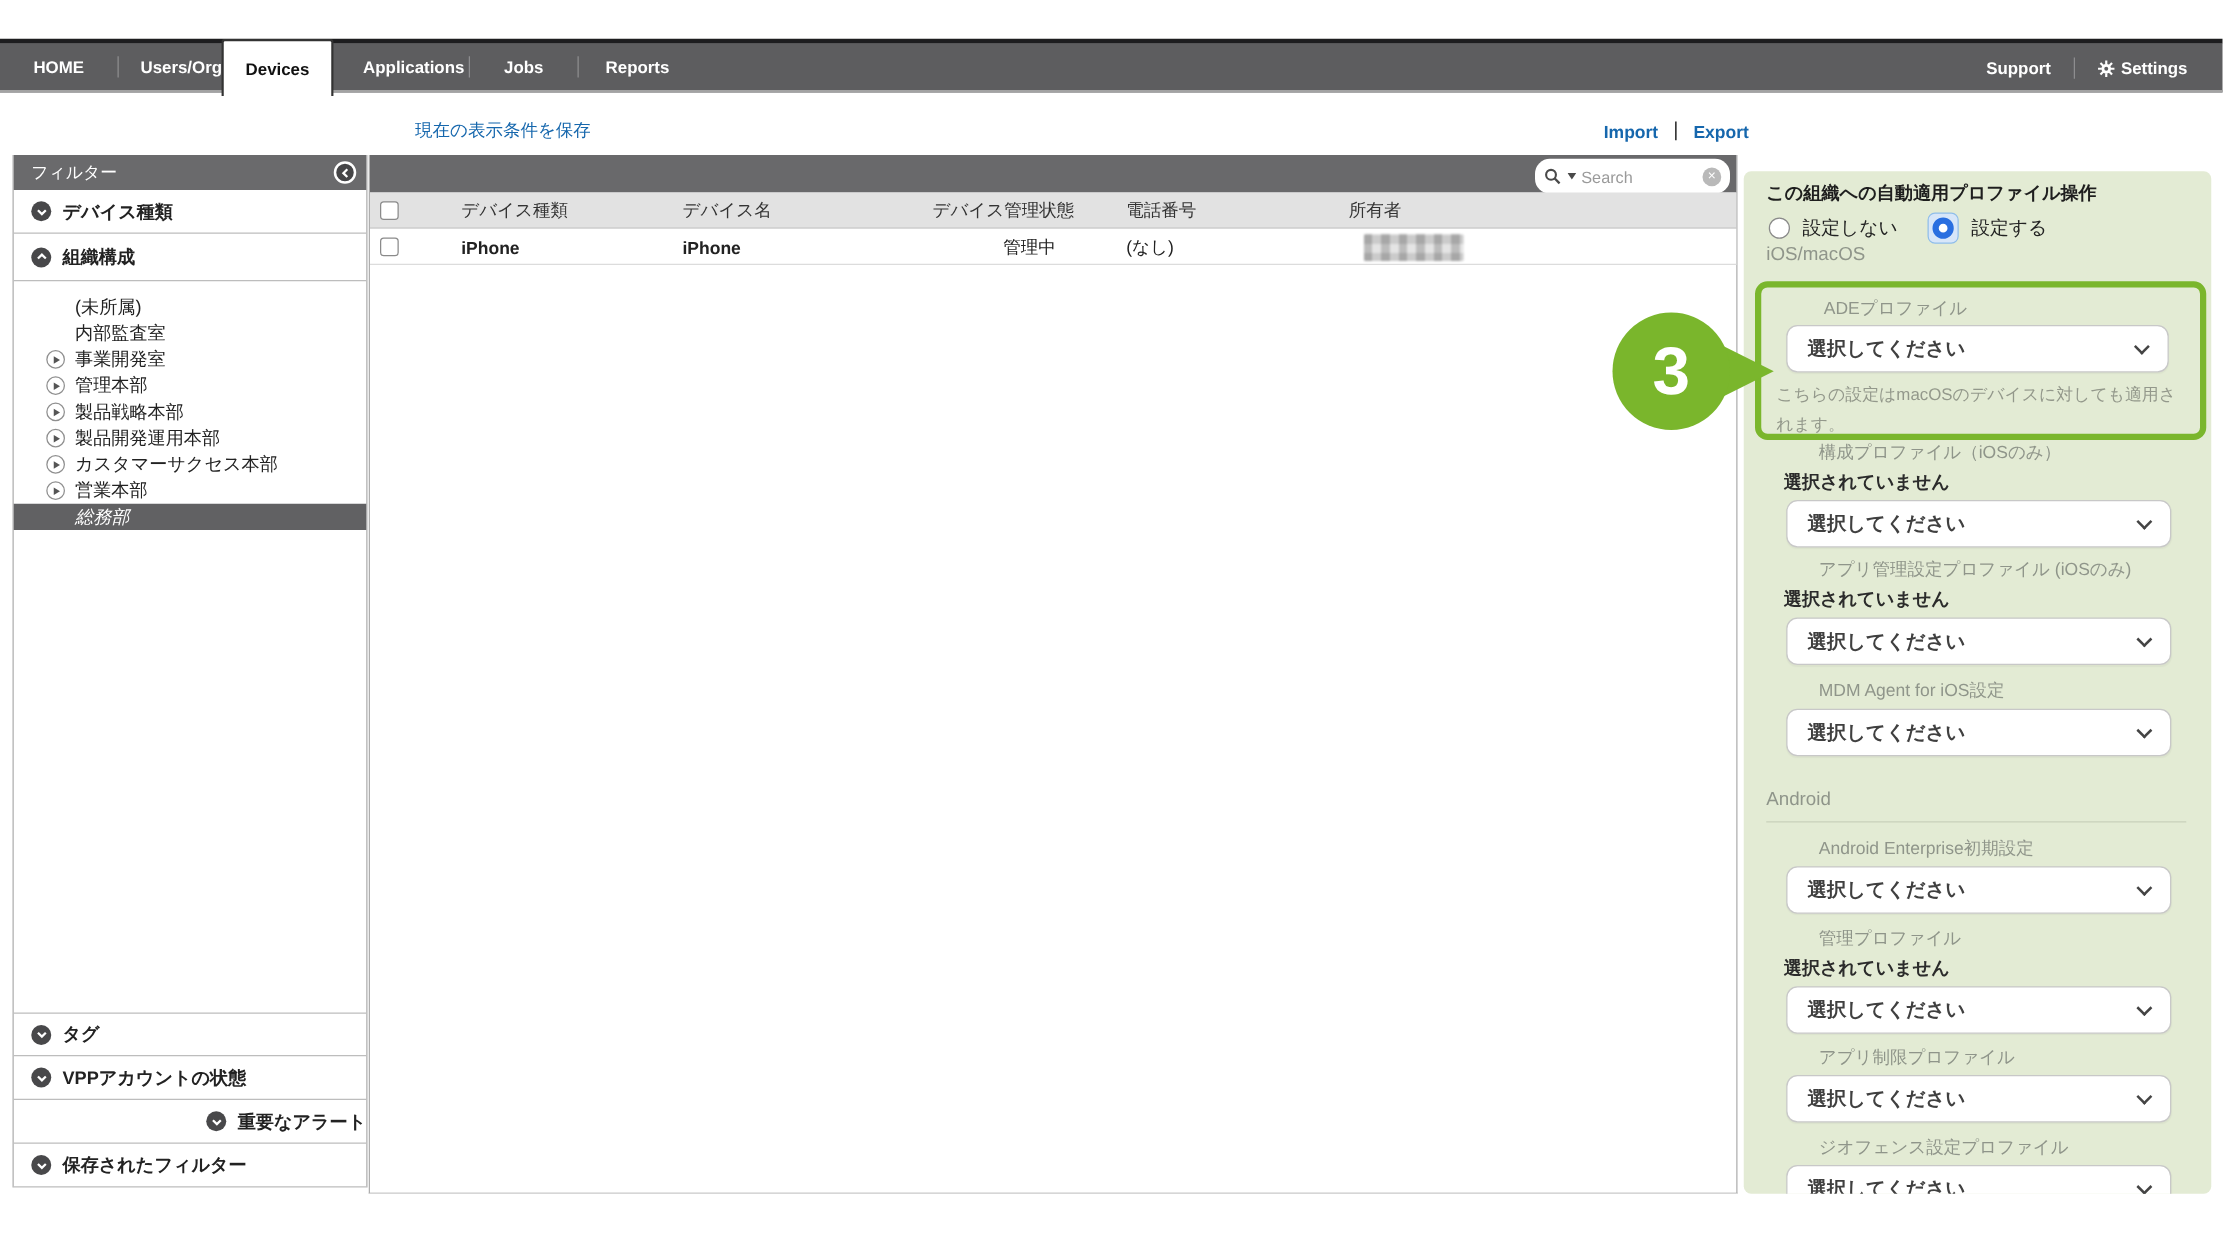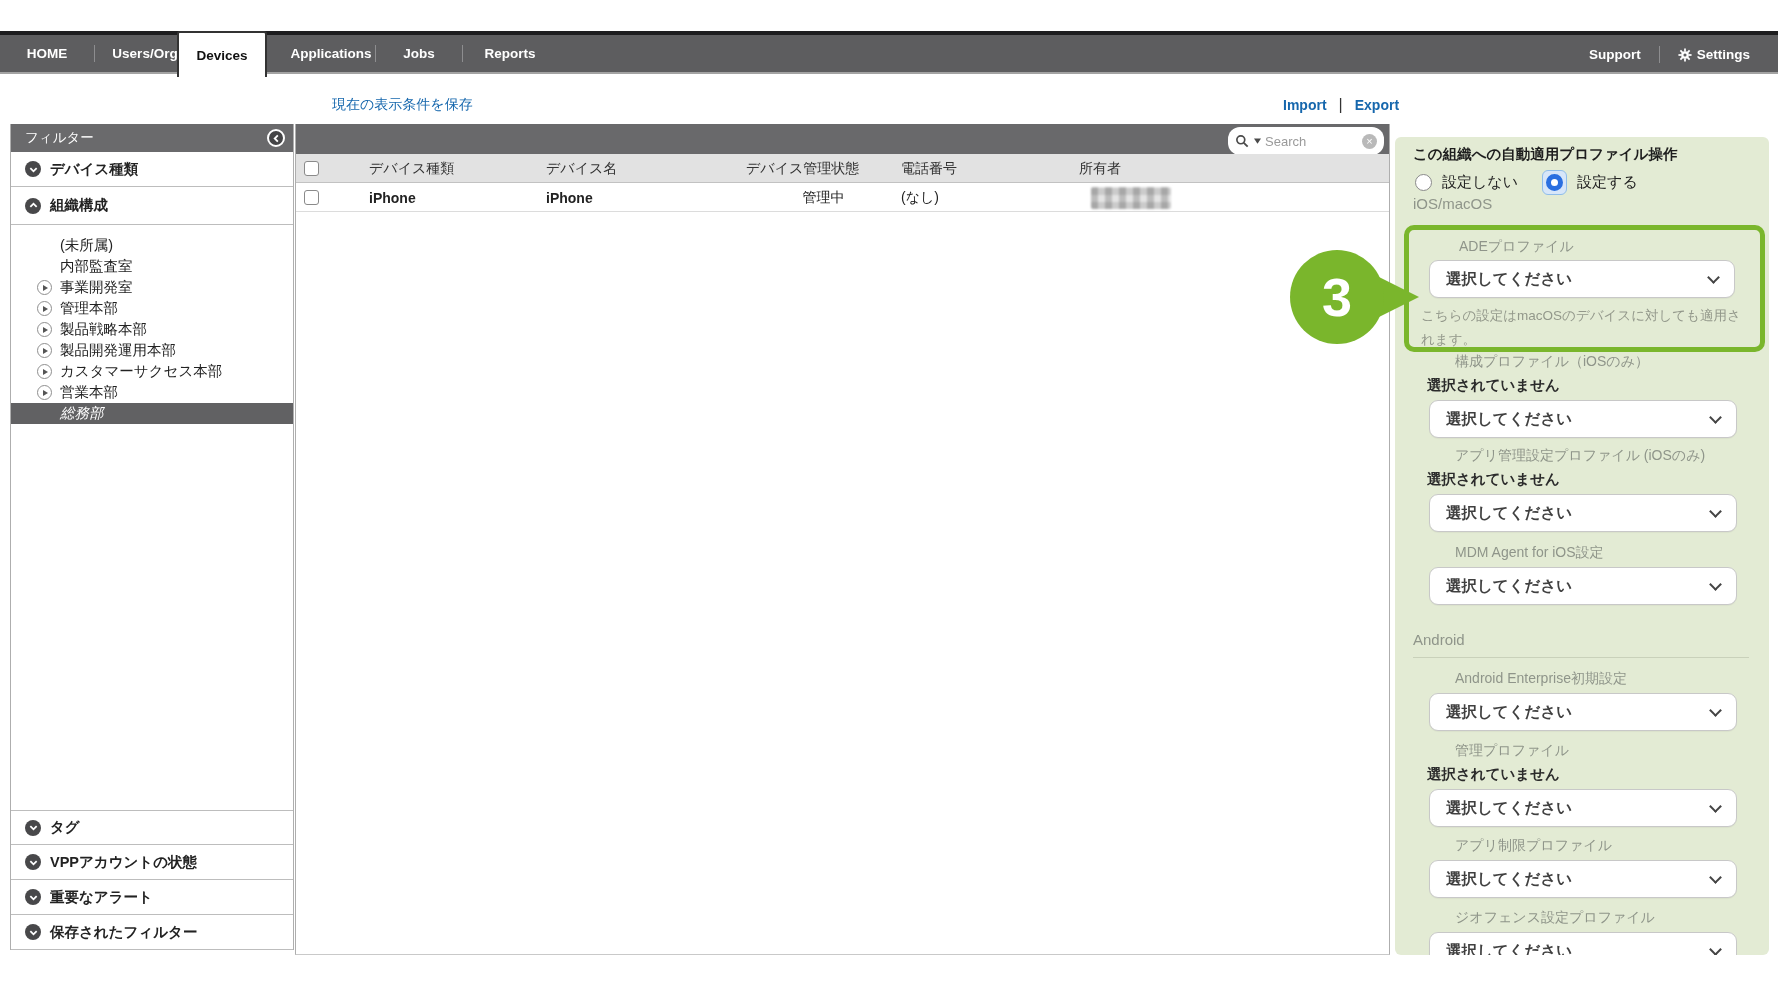--- a/index.html
+++ b/index.html
@@ -224,21 +224,21 @@
     <span>タグ</span>
   </div>
   <div class="siderow" style="top:721px; height:35px;">
     <span class="chev-circle">
       <svg width="9" height="9" viewBox="0 0 10 10">
           <polyline points="1.5,3.5 5,7 8.5,3.5" fill="none" stroke="#fff" stroke-width="2"></polyline>
         </svg>
     </span>
     <span>VPPアカウントの状態</span>
   </div>
-  <div class="siderow" style="top:756px; height:35px;">
+  <div class="siderow" style="top:756px; height:35px;justify-content:flex-end;">
     <span class="chev-circle">
       <svg width="9" height="9" viewBox="0 0 10 10">
           <polyline points="1.5,3.5 5,7 8.5,3.5" fill="none" stroke="#fff" stroke-width="2"></polyline>
         </svg>
     </span>
     <span>重要なアラート</span>
   </div>
   <div class="siderow" style="top:791px; height:35px;">
     <span class="chev-circle">
       <svg width="9" height="9" viewBox="0 0 10 10">

